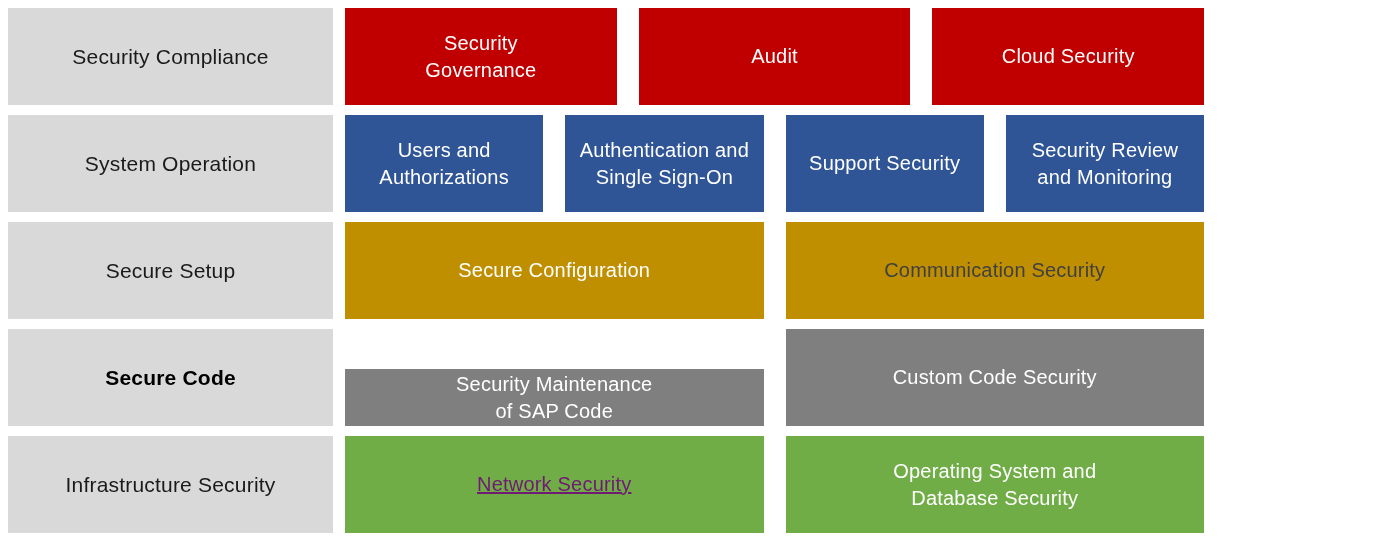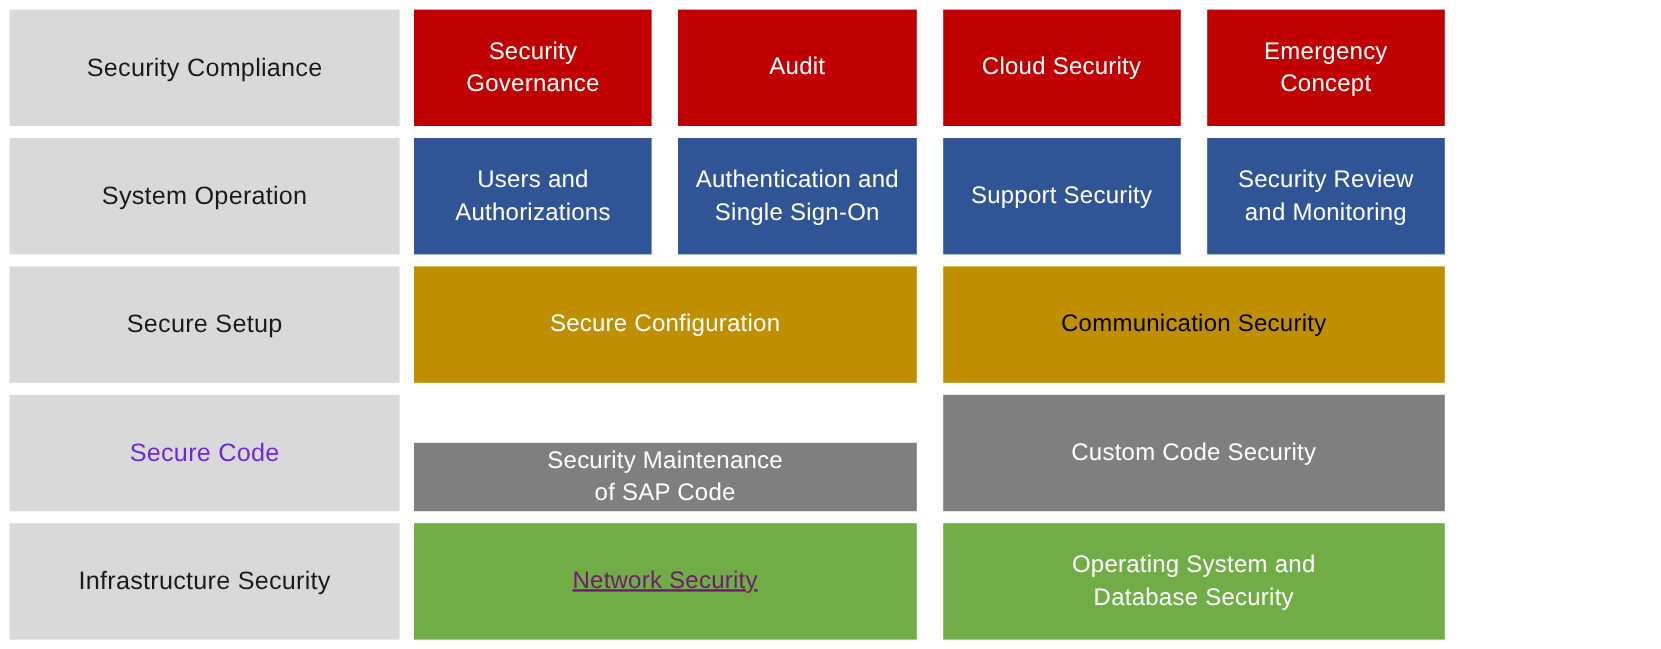--- a/index.html
+++ b/index.html
@@ -60,48 +60,46 @@
 
 <div class="canvas">
 
   <div class="row">
     <div class="row-label" style="background-color: rgb(217, 217, 217); color: rgb(26, 26, 26);">Security Compliance</div>
     <div class="row-items">
       <div class="item" style="background-color: rgb(192, 0, 0); color: rgb(255, 255, 255);">Security
 Governance</div>
       <div class="item" style="background-color: rgb(192, 0, 0); color: rgb(255, 255, 255);">Audit</div>
       <div class="item" style="background-color: rgb(192, 0, 0); color: rgb(255, 255, 255);">Cloud Security</div>
-      <div class="item" style="background-color: rgb(192, 0, 0); color: rgb(255, 255, 255);">Emergency
-Concept</div>
     </div>
   </div>
 
   <div class="row">
     <div class="row-label" style="background-color: rgb(217, 217, 217); color: rgb(26, 26, 26);">System Operation</div>
     <div class="row-items">
       <div class="item" style="background-color: rgb(47, 85, 151); color: rgb(255, 255, 255);">Users and
 Authorizations</div>
       <div class="item" style="background-color: rgb(47, 85, 151); color: rgb(255, 255, 255);">Authentication and
 Single Sign-On</div>
       <div class="item" style="background-color: rgb(47, 85, 151); color: rgb(255, 255, 255);">Support Security</div>
       <div class="item" style="background-color: rgb(47, 85, 151); color: rgb(255, 255, 255);">Security Review
 and Monitoring</div>
     </div>
   </div>
 
   <div class="row">
     <div class="row-label" style="background-color: rgb(217, 217, 217); color: rgb(26, 26, 26);">Secure Setup</div>
     <div class="row-items">
       <div class="item" style="background-color: rgb(191, 143, 0); color: rgb(255, 255, 255);">Secure Configuration</div>
-      <div class="item" style="background-color: rgb(191, 143, 0); color: #000000;">Communication Security</div>
+      <div class="item" style="background-color: rgb(191, 143, 0); color: #404040;">Communication Security</div>
     </div>
   </div>
 
   <div class="row">
-    <div class="row-label" style="background-color: rgb(217, 217, 217); color: #6d28d9;">Secure Code</div>
+    <div class="row-label" style="background-color: rgb(217, 217, 217); color: #000000; font-weight: bold;">Secure Code</div>
     <div class="row-items">
       <div class="item" style="background-color: rgb(127, 127, 127); color: rgb(255, 255, 255); margin-top: 40px;">Security Maintenance
 of SAP Code</div>
       <div class="item" style="background-color: rgb(127, 127, 127); color: rgb(255, 255, 255);">Custom Code Security</div>
     </div>
   </div>
 
   <div class="row">
     <div class="row-label" style="background-color: rgb(217, 217, 217); color: rgb(26, 26, 26);">Infrastructure Security</div>
     <div class="row-items">

